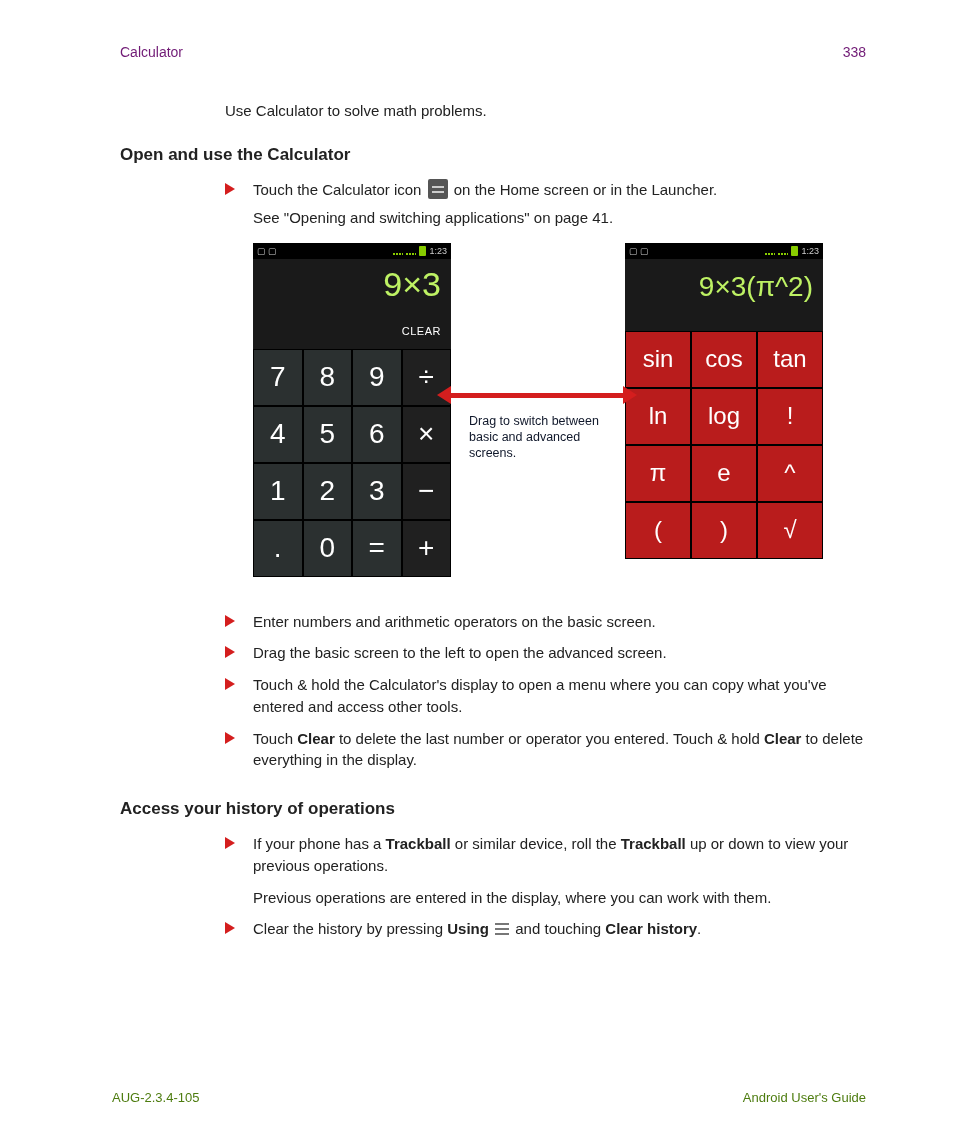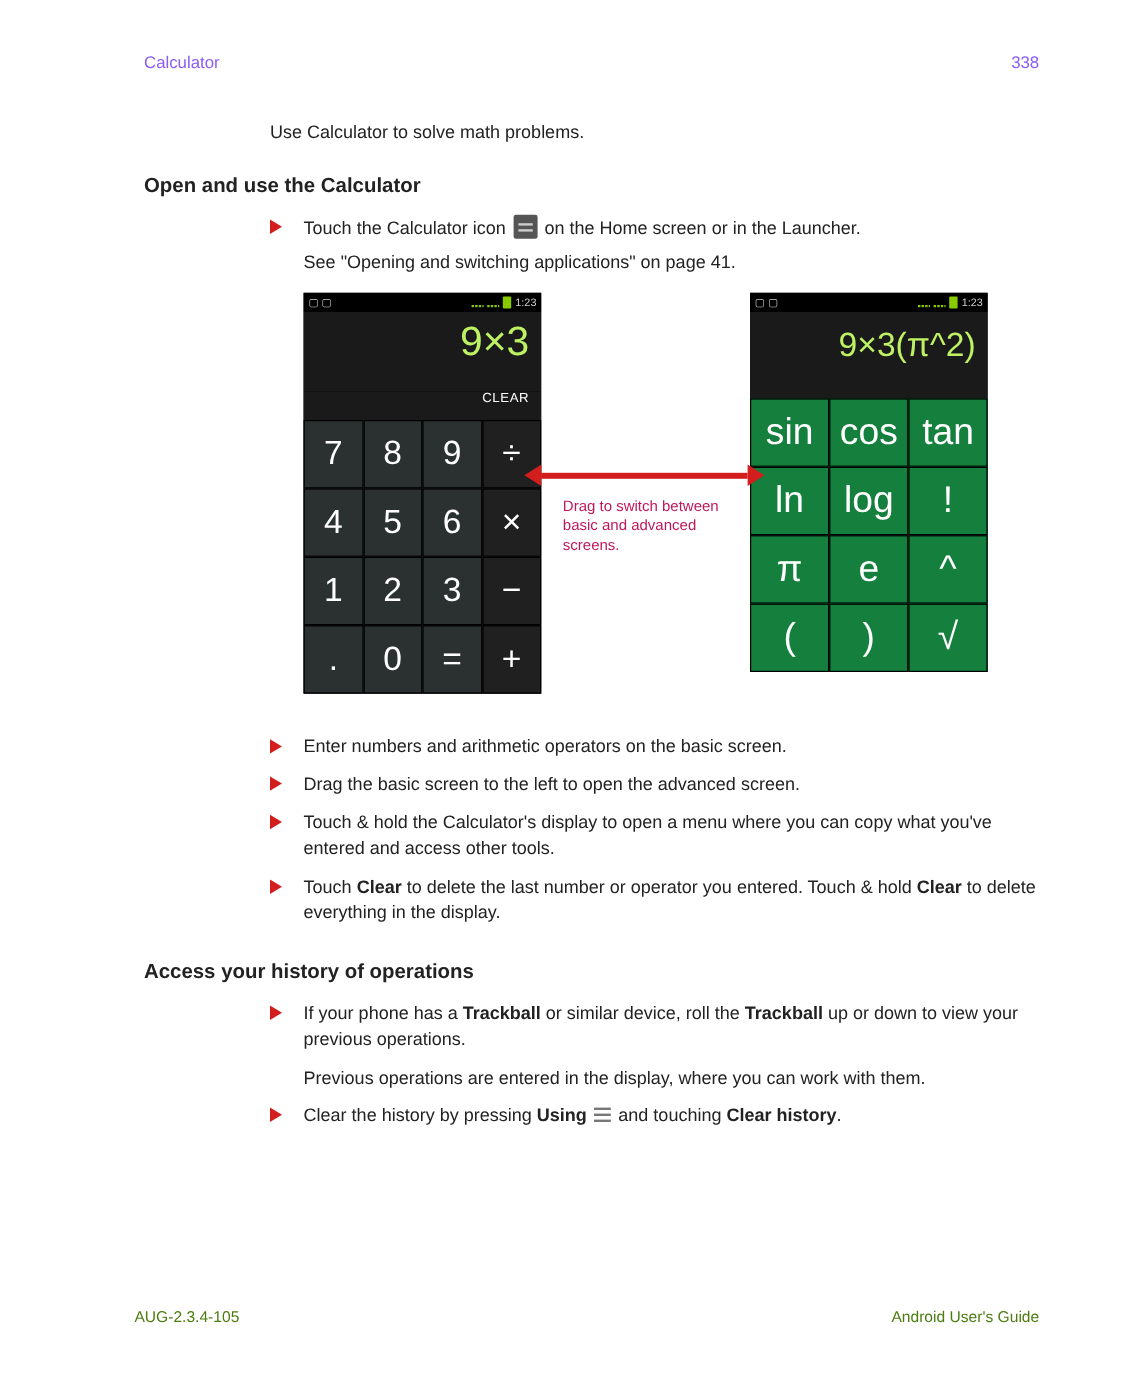--- a/index.html
+++ b/index.html
@@ -13,21 +13,21 @@
     width: 954px;
     height: 1145px;
     position: relative;
     box-sizing: border-box;
     padding: 44px 88px 40px 120px;
   }
   .hdr {
     display: flex;
     justify-content: space-between;
     font-size: 14px;
-    color: #8b5cf6;
+    color: #701a75;
     margin-bottom: 42px;
   }
   h1 {
     font-size: 30px;
     font-weight: 700;
     margin: 0 0 28px 0;
     letter-spacing: -0.5px;
   }
   .intro {
     margin-left: 105px;
@@ -160,29 +160,29 @@
     align-items: center;
     justify-content: center;
     font-size: 28px;
     font-weight: 300;
     color: #fff;
     background: #2b3030;
     border: 1px solid #000;
     font-family: Arial, sans-serif;
   }
   .key.op { background: #202020; }
-  .key.adv { background: #15803d; font-size: 31px; }
+  .key.adv { background: #b91c1c; font-size: 24px; }
   .annot {
     position: absolute;
     left: 244px;
     top: 170px;
     width: 140px;
     font-size: 12.5px;
     line-height: 1.3;
-    color: #be185d;
+    color: #0f172a;
   }
   .arrow {
     position: absolute;
     left: 216px;
     top: 143px;
     width: 192px;
     height: 18px;
   }
   .arrow .bar {
     position: absolute;

